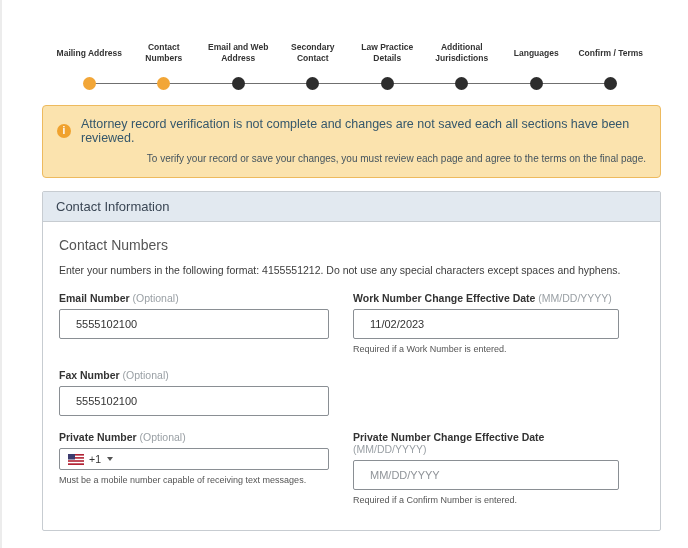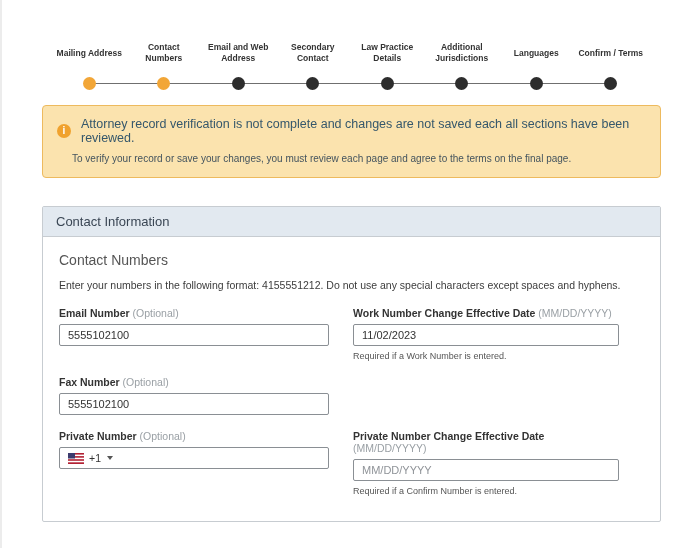--- a/index.html
+++ b/index.html
@@ -29,34 +29,34 @@
   .step-dot{margin-top:9px;width:13px;height:13px;border-radius:50%;background:#2d2d2d;z-index:1;}
   .step.complete .step-dot,.step.active .step-dot{background:var(--amber);}
   
   .banner{margin:15px 27px 0 40px;background:var(--banner-bg);border:1px solid var(--banner-border);
     border-radius:4px;padding:11px 14px 13px;}
   .banner-title-row{display:flex;align-items:center;gap:10px;}
   .info-icon{width:14px;height:14px;border-radius:50%;background:#F0A22E;color:#fff;
     font-size:10px;font-weight:bold;display:flex;align-items:center;justify-content:center;
     flex:0 0 14px;font-style:normal;line-height:1;}
   .banner-title{font-size:12.5px;color:var(--banner-text);}
-  .banner-sub{margin:8px 0 0 15px;font-size:10px;color:#44545E;}
+  .banner-sub{margin:8px 0 0 15px;font-size:10px;color:#44545E;text-align:right;}
   
-  .card{margin:28px 27px 0 40px;border:1px solid #C7CCD1;border-radius:2px;background:#fff;}
+  .card{margin:13px 27px 0 40px;border:1px solid #C7CCD1;border-radius:2px;background:#fff;}
   .card-header{background:var(--header-bg);padding:7px 13px;font-size:13px;color:#3A4654;
     border-bottom:1px solid #C7CCD1;}
   .card-body{padding:15px 16px 10px;}
   .form-heading{font-size:14px;color:#555;}
   .form-instructions{margin-top:11px;font-size:10.5px;color:#3c3c3c;}
   .grid{display:grid;grid-template-columns:270px 266px;column-gap:24px;margin-top:16px;}
   .field{margin-bottom:15px;}
   .field-label{font-size:10.5px;color:#333;font-weight:bold;}
   .field-label .suffix{color:#9aa0a5;font-weight:normal;}
-  .text-input{display:block;margin-top:5px;width:100%;height:22px;border:1px solid #8a8f94;
-    border-radius:2px;font-size:11px;padding:0 8px;color:#333;font-family:inherit;background:#fff;}
+  .text-input{display:block;margin-top:5px;width:100%;height:30px;border:1px solid #8a8f94;
+    border-radius:2px;font-size:11px;padding:0 16px;color:#333;font-family:inherit;background:#fff;}
   .text-input::placeholder{color:#8f9398;}
   .helper{margin-top:5px;font-size:9px;color:#555;}
   
   .phone-input{margin-top:5px;width:100%;height:22px;border:1px solid #8a8f94;border-radius:2px;
     display:flex;align-items:center;gap:5px;padding:0 8px;background:#fff;cursor:text;}
   .flag{display:inline-flex;flex:0 0 16px;}
   .dial-code{font-size:10.5px;color:#333;}
   .caret{width:0;height:0;border-left:3px solid transparent;border-right:3px solid transparent;
     border-top:4px solid #555;margin-left:1px;}
   
@@ -160,20 +160,21 @@
                   <rect y="3.1" width="16" height="1.6"></rect>
                 <rect y="6.2" width="16" height="1.6"></rect>
                   <rect y="9.3" width="16" height="1.7"></rect>
               </g>
               <rect width="7" height="5.5" fill="#3C3B6E"></rect>
             </svg>
           </span>
           <span class="dial-code">+1</span>
           <span class="caret"></span>
         </div>
+        <div class="helper">Must be a mobile number capable of receiving text messages.</div>
       </div>
 
       <div class="field">
         <div class="field-label">
           <span>Private Number Change Effective Date</span>
           <span class="suffix">(MM/DD/YYYY)</span>
         </div>
         <input class="text-input" type="text" placeholder="MM/DD/YYYY" style="">
         <div class="helper">Required if a Confirm Number is entered.</div>
       </div>

